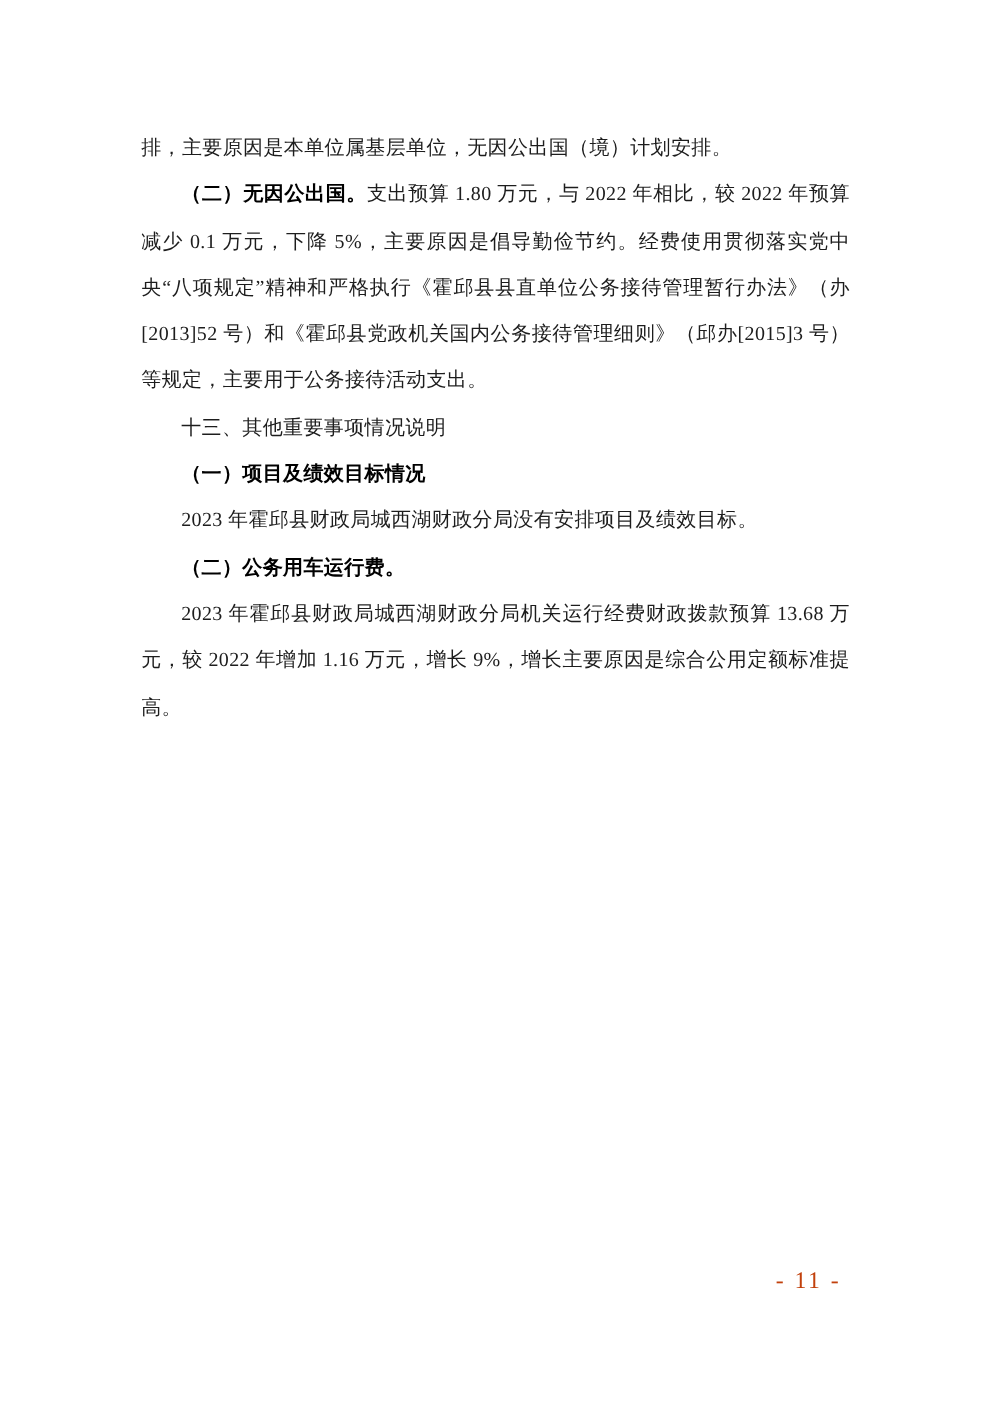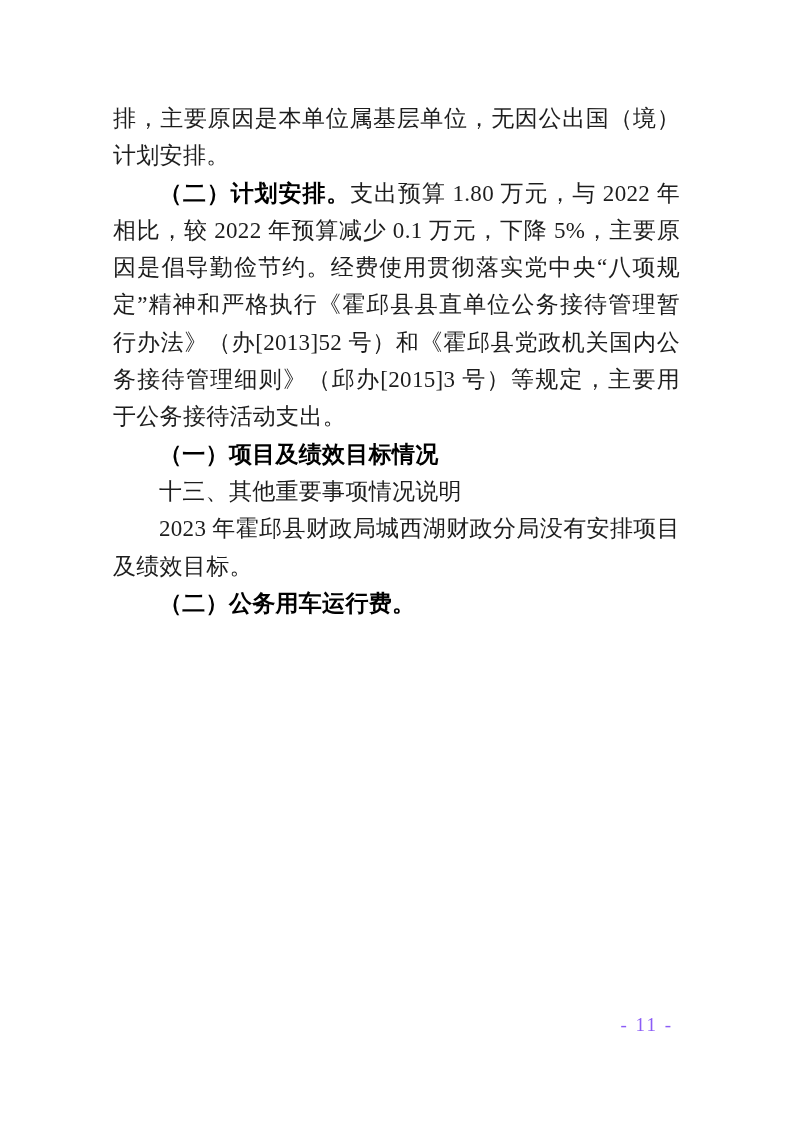--- a/index.html
+++ b/index.html
@@ -20,21 +20,21 @@
     width: 793px;
     height: 1122px;
     background: #ffffff;
   }
   .content {
     position: absolute;
     left: 113px;
     top: 100px;
     width: 567px;
     color: #1d1d1d;
-    font-size: 23px;
+    font-size: 16px;
     line-height: 37.3px;
     text-align: justify;
     letter-spacing: 0.3px;
   }
   p.para {
     margin: 0;
     padding: 0;
     text-indent: 2em;
   }
   p.para.flush {
@@ -42,45 +42,46 @@
   }
   .lead {
     font-weight: bold;
     color: #000000;
   }
   .footer {
     position: absolute;
     top: 1014px;
     right: 120px;
     font-size: 19px;
-    color: #8b5cf6;
+    color: #c2410c;
     letter-spacing: 2px;
     font-family: "Liberation Serif", "DejaVu Serif", serif;
   }
 </style>
 </head>
 <body>
 
 <div class="page">
 
   <div class="content">
 
     <p class="para flush"><span>排，主要原因是本单位属基层单位，无因公出国（境）计划安排。</span></p>
 
-    <p class="para"><span class="lead">（二）计划安排。</span><span>支出预算 1.80 万元，与 2022 年相比，较 2022 年预算减少 0.1 万元，下降 5%，主要原因是倡导勤俭节约。经费使用贯彻落实党中央“八项规定”精神和严格执行《霍邱县县直单位公务接待管理暂行办法》（办[2013]52 号）和《霍邱县党政机关国内公务接待管理细则》（邱办[2015]3 号）等规定，主要用于公务接待活动支出。</span></p>
+    <p class="para"><span class="lead">（二）无因公出国。</span><span>支出预算 1.80 万元，与 2022 年相比，较 2022 年预算减少 0.1 万元，下降 5%，主要原因是倡导勤俭节约。经费使用贯彻落实党中央“八项规定”精神和严格执行《霍邱县县直单位公务接待管理暂行办法》（办[2013]52 号）和《霍邱县党政机关国内公务接待管理细则》（邱办[2015]3 号）等规定，主要用于公务接待活动支出。</span></p>
 
 
+    <p class="para"><span>十三、其他重要事项情况说明</span></p>
+
     <p class="para"><span class="lead">（一）项目及绩效目标情况</span><span></span></p>
-
-    <p class="para"><span>十三、其他重要事项情况说明</span></p>
 
     <p class="para"><span>2023 年霍邱县财政局城西湖财政分局没有安排项目及绩效目标。</span></p>
 
     <p class="para"><span class="lead">（二）公务用车运行费。</span><span></span></p>
 
+    <p class="para"><span>2023 年霍邱县财政局城西湖财政分局机关运行经费财政拨款预算 13.68 万元，较 2022 年增加 1.16 万元，增长 9%，增长主要原因是综合公用定额标准提高。</span></p>
 
 
 
   </div>
 
   <div class="footer">- 11 -</div>
 
 </div>
 
 </body></html>

